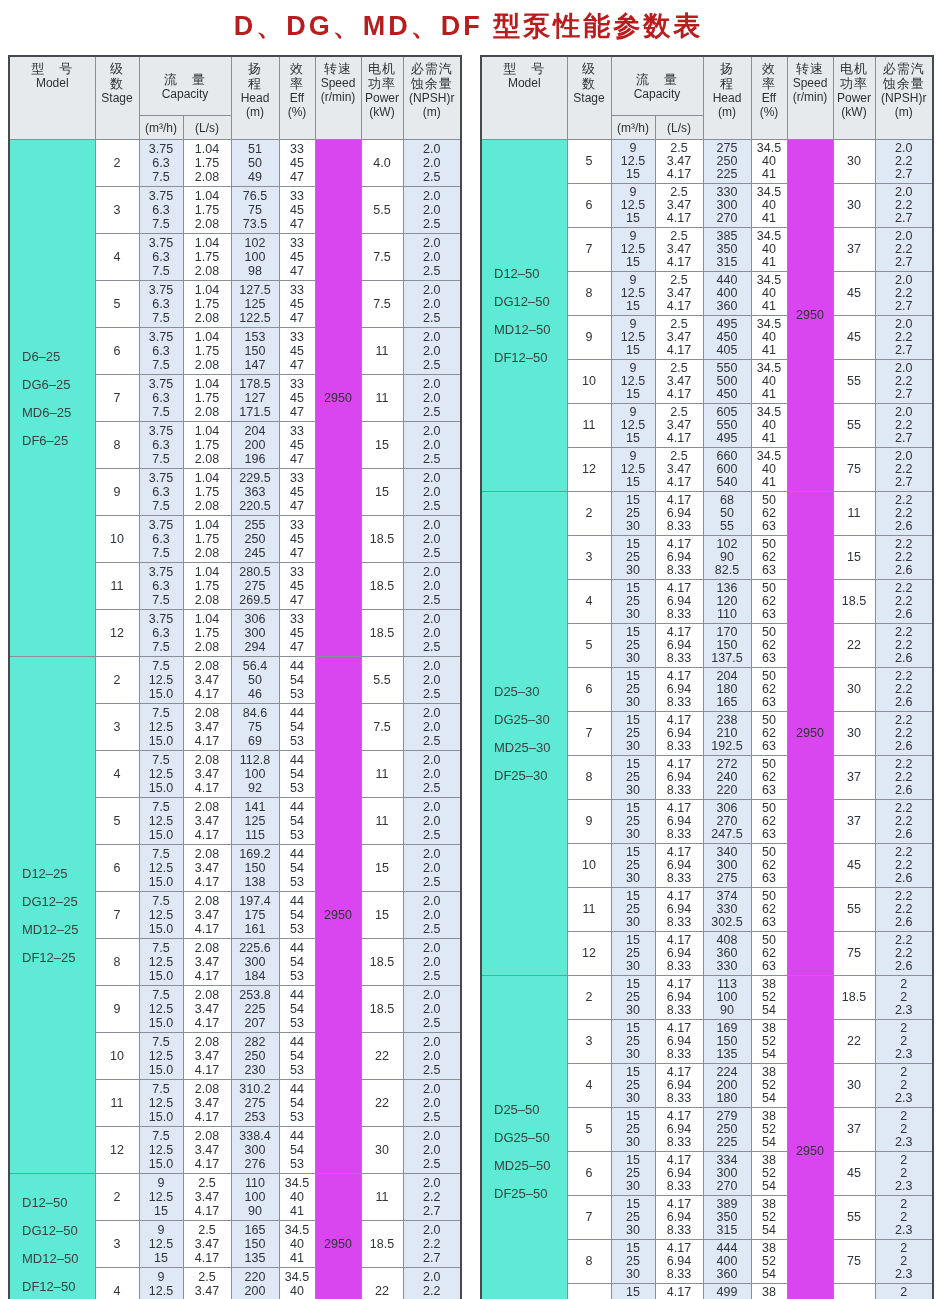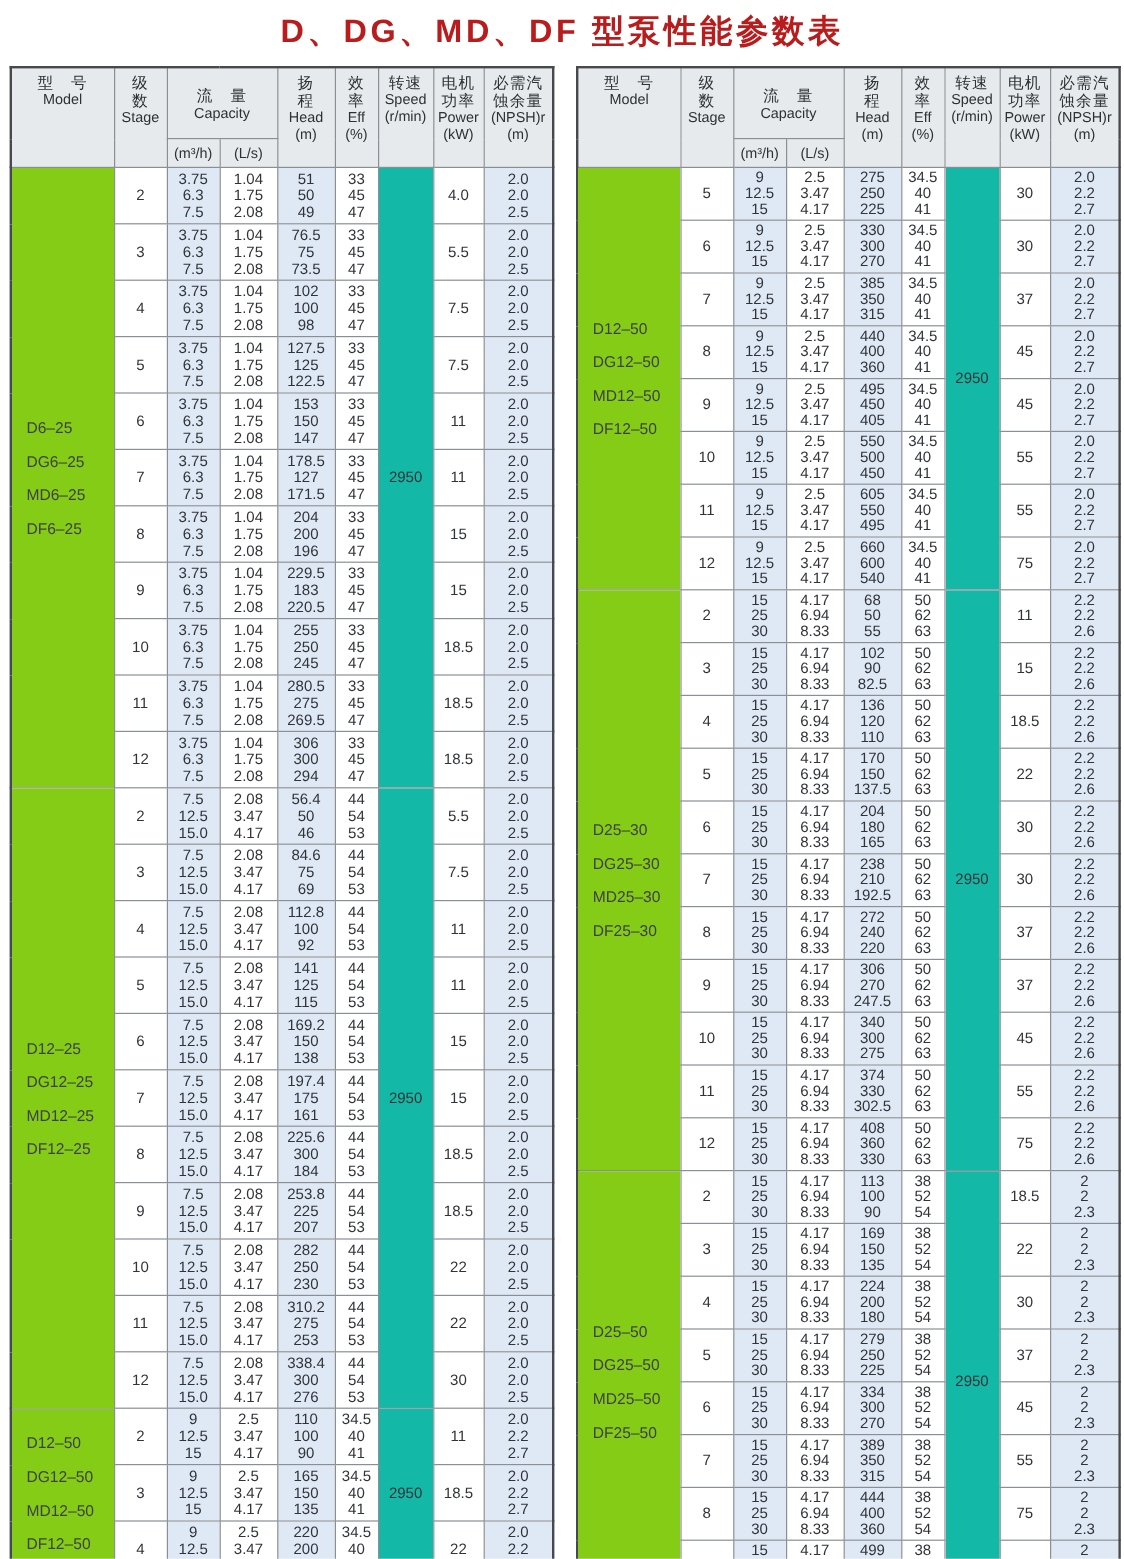--- a/index.html
+++ b/index.html
@@ -44,22 +44,22 @@
   .th-inner { display: flex; flex-direction: column; align-items: center; justify-content: center; }
   .th-inner.tall { height: 76px; justify-content: flex-start; padding: 1px 0; }
   .zh { font-size: 13px; line-height: 15px; letter-spacing: 1px; }
   .en { font-size: 12px; line-height: 14px; letter-spacing: 0; }
   tr.sub th { font-size: 12px; height: 24px; padding: 2px 3px; }
 
   .pump td { font-size: 12.5px; }
   .t-left  td { line-height: 14px;  padding: 2px 0; }
   .t-right td { line-height: 13px;  padding: 2px 0; }
   td.blue  { background: #dfe9f5; }
-  td.speed { background: #14b8a6; }
-  td.model { background: #84cc16; text-align: left; padding: 0; position: relative; }
+  td.speed { background: #d946ef; }
+  td.model { background: #5eead4; text-align: left; padding: 0; position: relative; }
   .model-inner {
     position: absolute; inset: 0;
     display: flex; flex-direction: column;
     justify-content: center; gap: 13px;
     padding-left: 12px;
     font-size: 13px; color: #3e4144;
   }
   .model-inner span { line-height: 15px; }
 </style>
 </head>
@@ -244,21 +244,21 @@
           </tr>
           <tr>
             <td>9</td>
             <td class="blue">3.75
 6.3
 7.5</td>
             <td>1.04
 1.75
 2.08</td>
             <td class="blue">229.5
-183
+363
 220.5</td>
             <td>33
 45
 47</td>
             <td>15</td>
             <td class="blue">2.0
 2.0
 2.5</td>
           </tr>
           <tr>

